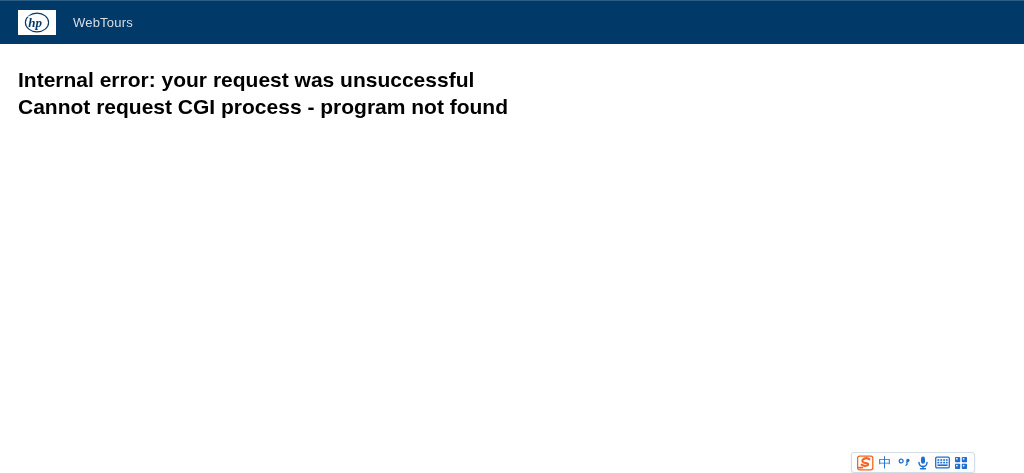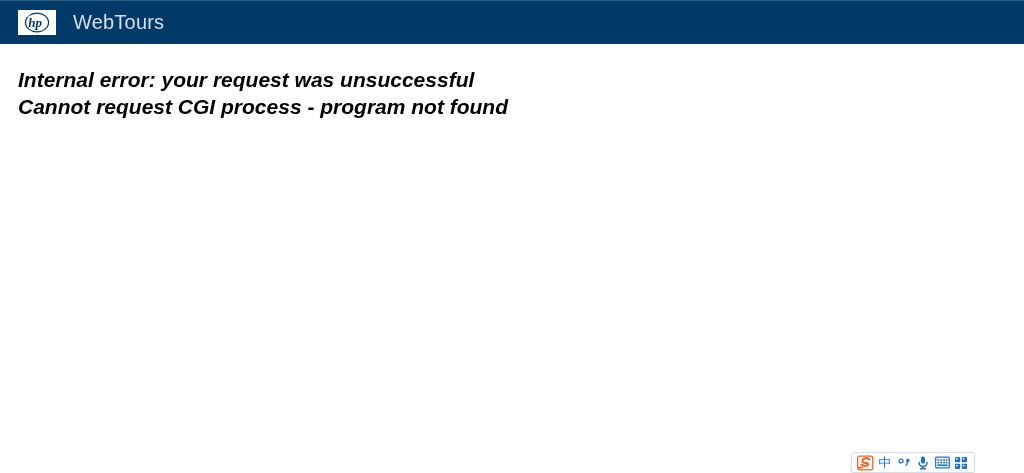--- a/index.html
+++ b/index.html
@@ -42,33 +42,32 @@
     background: #ffffff;
     display: flex;
     align-items: center;
     justify-content: center;
     flex: none;
   }
   .hp-logo-box svg { display: block; }
 
   .brand-name {
     color: #d8dee6;
-    font-size: 20px;
+    font-size: 13px;
     font-weight: 400;
     letter-spacing: 0.2px;
     margin-left: 17px;
     line-height: 1;
     white-space: nowrap;
   }
 
   
   #error-block {
-    padding: 16px;
-    margin: 0;
-    font-style: italic;
+    padding: 0;
+    margin: 16px;
   }
   .error-line {
     font-family: "Liberation Sans", "DejaVu Sans", sans-serif;
     font-size: 21px;
     font-weight: bold;
     color: #000000;
     line-height: 27px;
     white-space: nowrap;
     margin: 0;
     padding: 0 0 0 2px;

